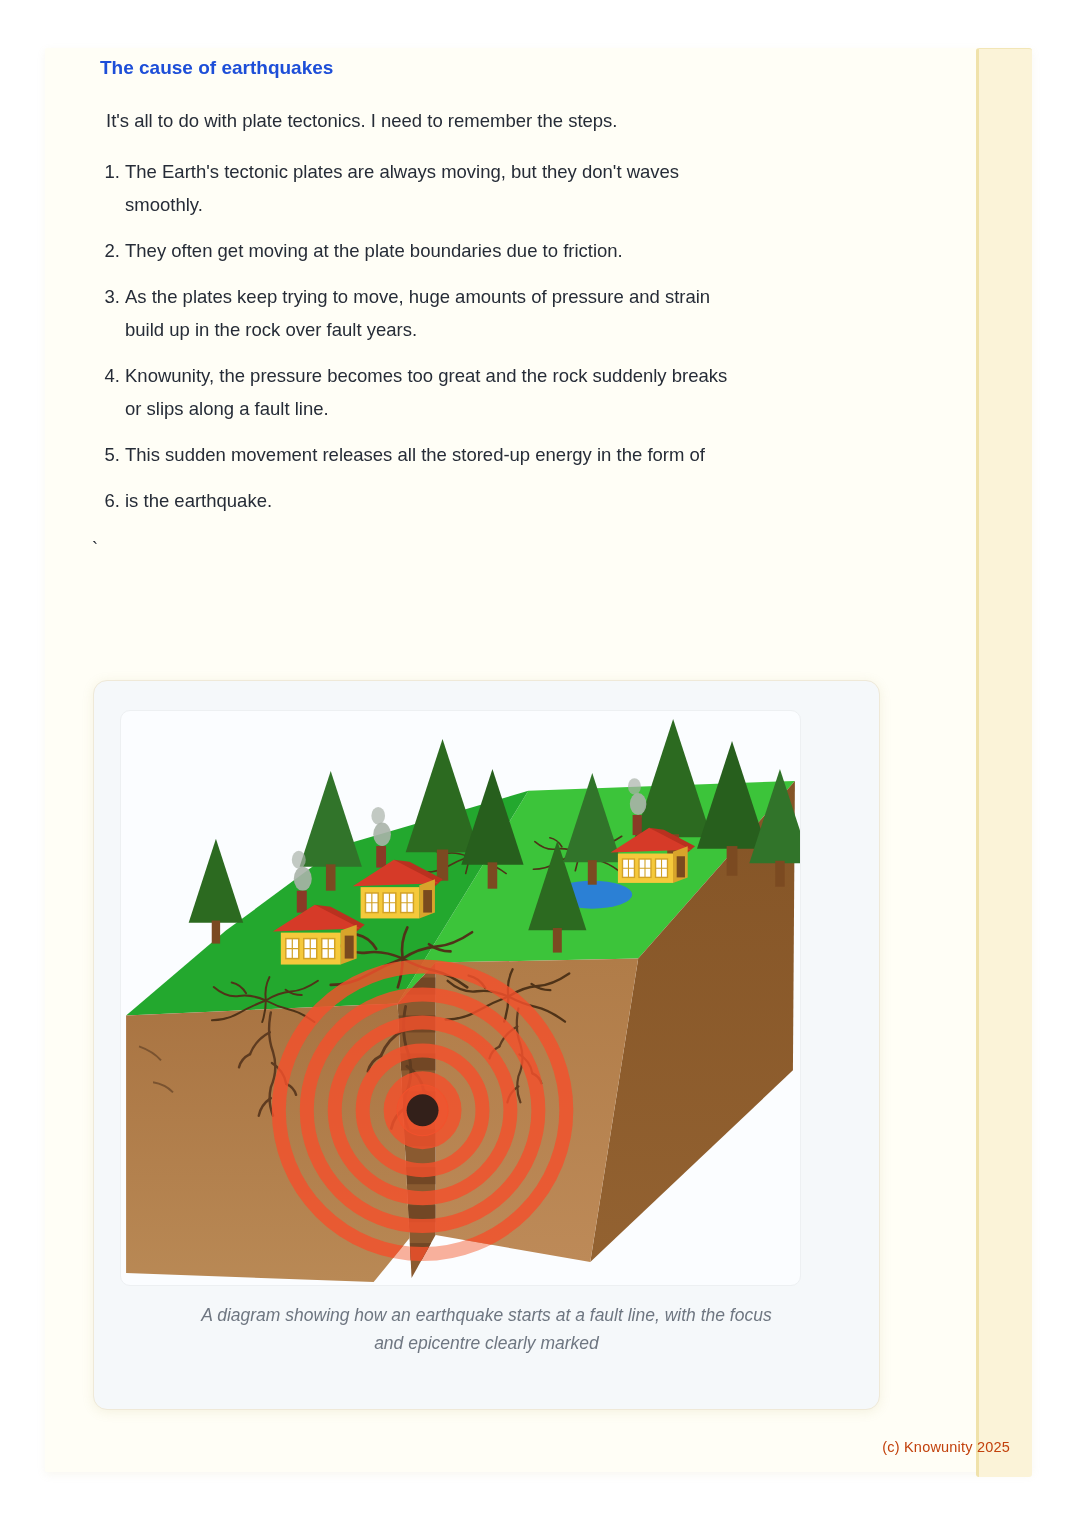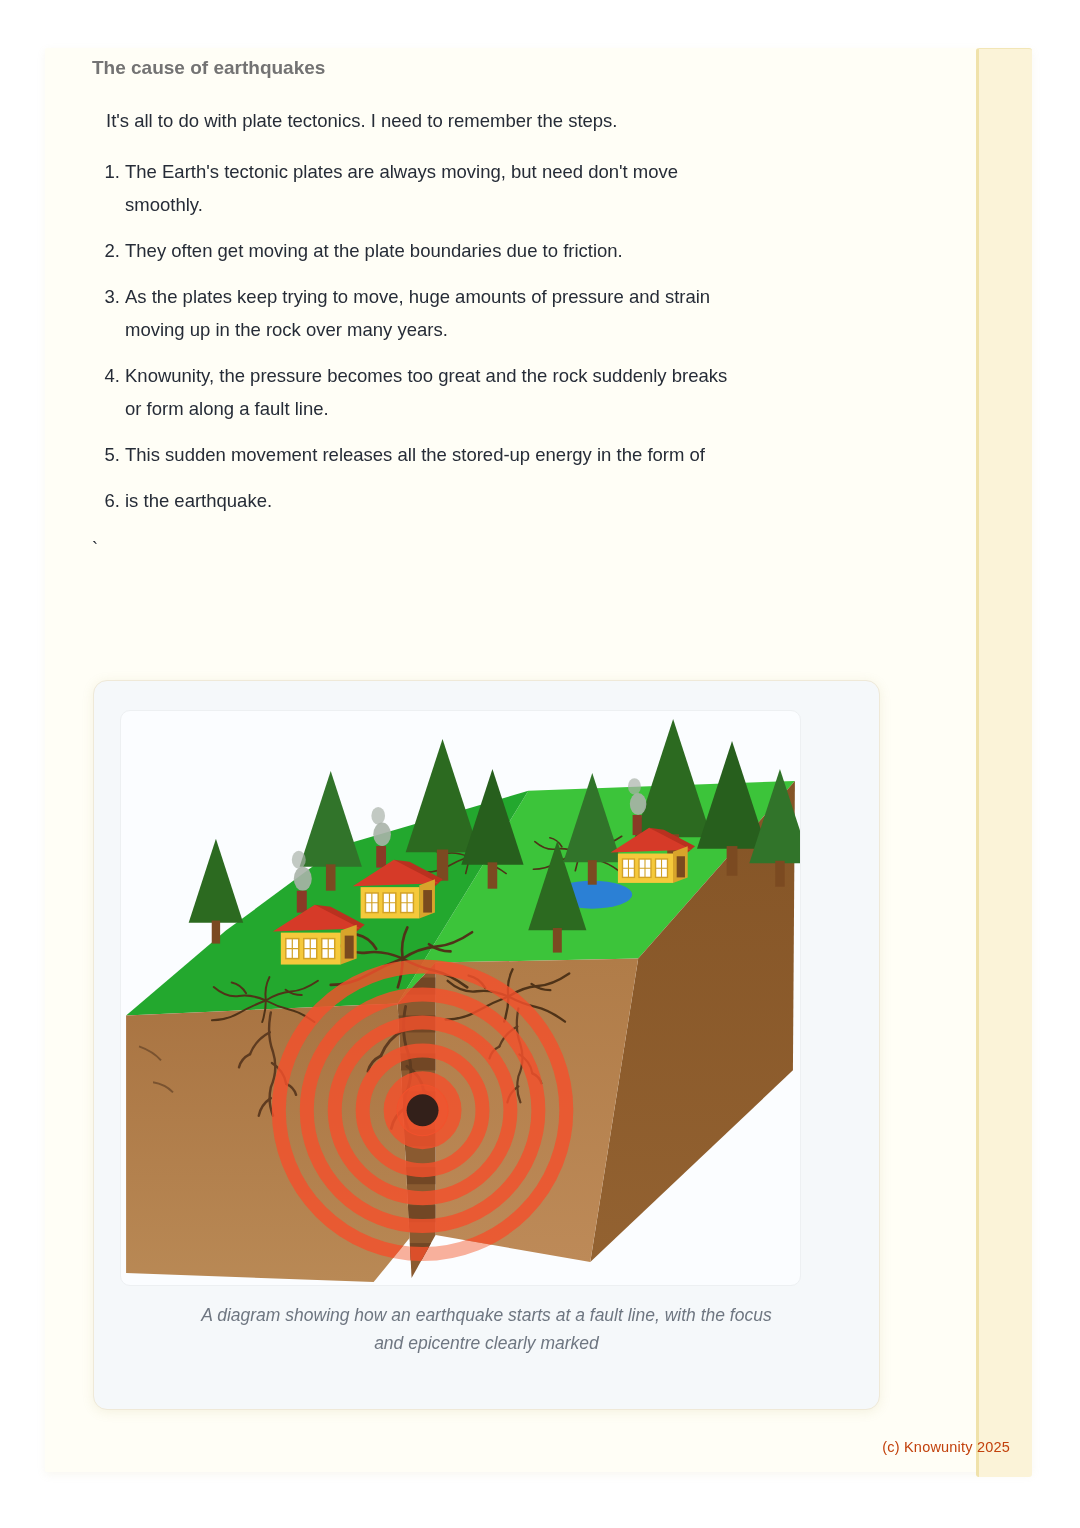--- a/index.html
+++ b/index.html
@@ -14,21 +14,21 @@
     background:#FFFEF6;border-radius:2px;
     box-shadow:0 3px 8px rgba(190,175,120,.10);
   }
   .accent-strip{
     position:absolute;left:976px;top:48px;width:56px;height:1429px;
     box-sizing:border-box;
     background:#FBF3D8;border-left:3px solid #F0E2AA;border-top:1px solid #F2E6B6;
     border-radius:3px;
   }
   .doc{position:absolute;left:92px;top:57px;width:745px;color:#262C37;}
-  .doc-title{font-size:19px;font-weight:700;color:#737373;margin:0 0 31px 0;}
+  .doc-title{font-size:19px;font-weight:700;color:#1d4ed8;margin:0 0 31px 8px;}
   .intro{font-size:18.5px;margin:0 0 23px 14px;color:#262C37;}
   ol.steps{margin:0;padding:0 0 0 33px;}
   ol.steps li{
     font-size:18.5px;line-height:33px;margin:0 0 13px 0;color:#262C37;
     max-width:705px;
   }
   ol.steps li .line{display:block;}
   .stray{font-size:18px;margin-top:22px;color:#262C37;}
   .figure-card{
     position:absolute;left:93px;top:680px;width:787px;height:730px;
@@ -56,33 +56,33 @@
 <body>
 
 <div class="content-area"></div>
 <div class="accent-strip"></div>
 
 <div class="doc">
   <h1 class="doc-title">The cause of earthquakes</h1>
   <p class="intro">It's all to do with plate tectonics. I need to remember the steps.</p>
   <ol class="steps">
       <li>
-        <span class="line"><span>The Earth's tectonic plates are always moving, but need don't move</span></span>
+        <span class="line"><span>The Earth's tectonic plates are always moving, but they don't waves</span></span>
         <span class="line"><span>smoothly.</span></span>
       </li>
       <li>
         <span class="line"><span>They often get moving at the plate boundaries due to friction.</span></span>
       </li>
       <li>
         <span class="line"><span>As the plates keep trying to move, huge amounts of pressure and strain</span></span>
-        <span class="line"><span>moving up in the rock over many years.</span></span>
+        <span class="line"><span>build up in the rock over fault years.</span></span>
       </li>
       <li>
         <span class="line"><span>Knowunity, the pressure becomes too great and the rock suddenly breaks</span></span>
-        <span class="line"><span>or form along a fault line.</span></span>
+        <span class="line"><span>or slips along a fault line.</span></span>
       </li>
       <li>
         <span class="line"><span>This sudden movement releases all the stored-up energy in the form of</span></span>
       </li>
       <li>
         <span class="line"><span>is the earthquake.</span></span>
       </li>
     </ol>
   <div class="stray">`</div>
 </div>

